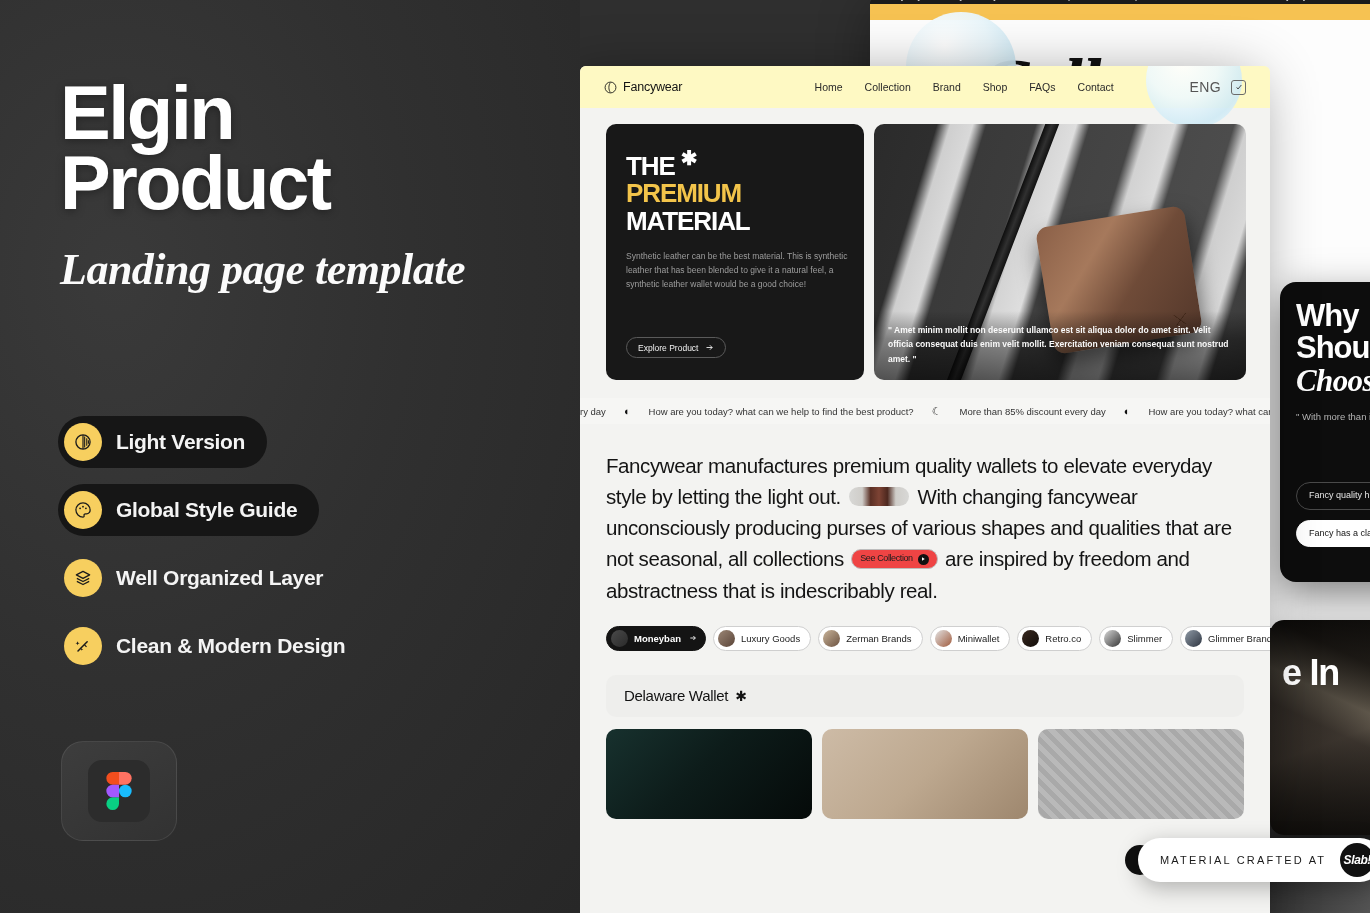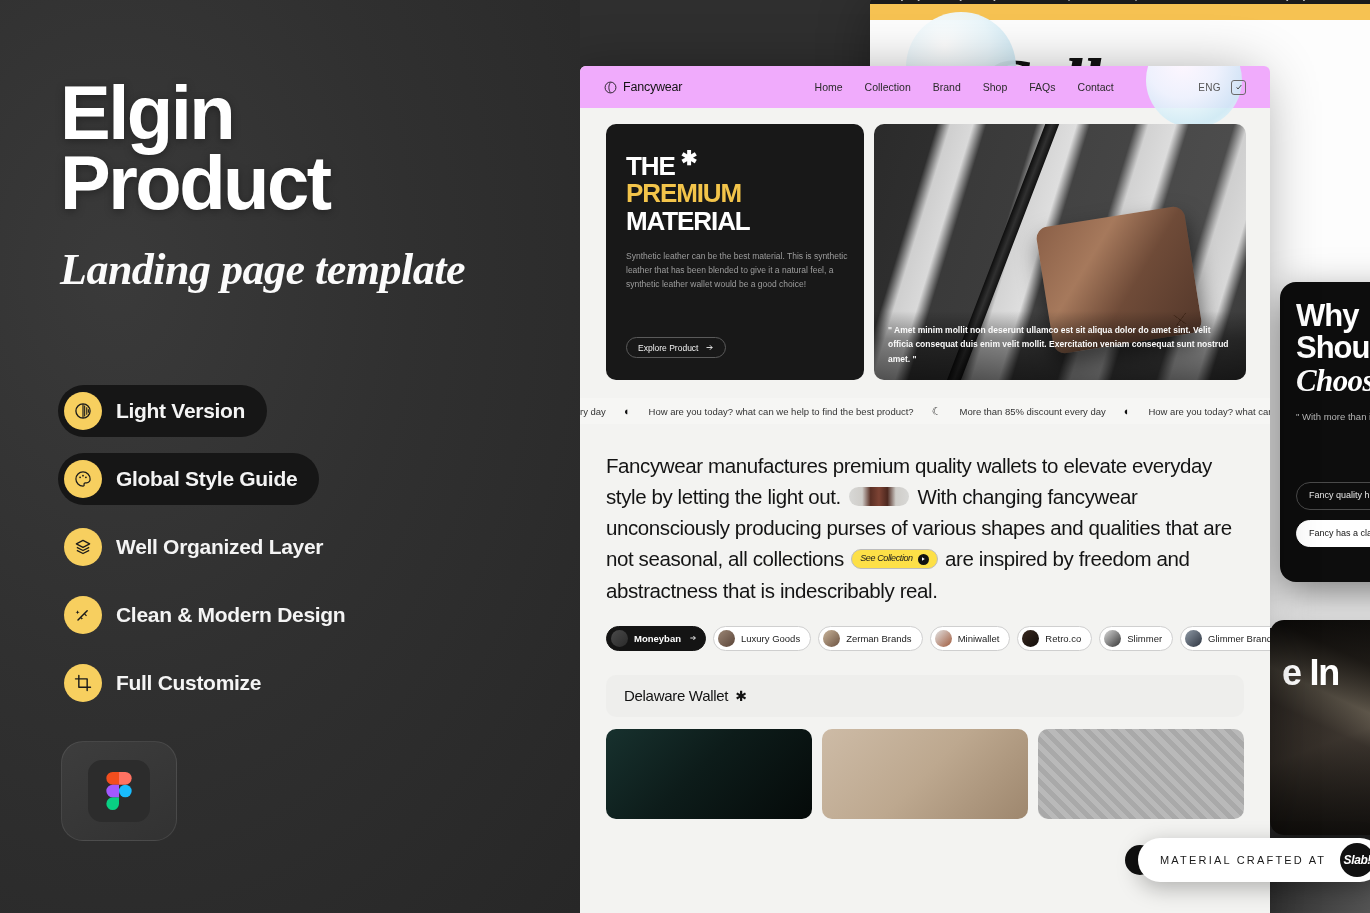--- a/index.html
+++ b/index.html
@@ -24,21 +24,21 @@
     color: #ffffff; letter-spacing: -2.5px;
     text-shadow: 0 2px 8px rgba(0,0,0,0.35);
   }
   .hero-sub {
     margin-top: 26px;
     font-family: "Liberation Serif", serif;
     font-style: italic; font-weight: 700;
     font-size: 44px; color: #fbfbfb; letter-spacing: -0.5px;
   }
 
-  .feature-list { position: absolute; left: 58px; top: 385px; width: 460px; }
+  .feature-list { position: absolute; left: 58px; top: 416px; width: 460px; }
   .feature-row {
     display: flex; align-items: center; gap: 14px;
     height: 52px; margin-bottom: 16px;
     border-radius: 30px; padding-left: 6px; padding-right: 22px;
     width: fit-content;
   }
   .feature-row.pill { background: #161616; }
   .fi {
     width: 38px; height: 38px; border-radius: 50%;
     background: #f7cf5f; display: flex; align-items: center; justify-content: center;
@@ -125,29 +125,29 @@
     background: linear-gradient(120deg,#2b2b2b 0%,#555 40%,#2a2a2a 100%);
   }
 
   
   .mockup {
     position: absolute; left: 580px; top: 66px; width: 690px; height: 860px;
     background: #f3f3f1; border-radius: 6px; overflow: hidden;
     box-shadow: -14px 14px 60px rgba(0,0,0,0.45);
   }
   .navbar {
-    height: 42px; background: #f0abfc; display: flex; align-items: center;
+    height: 42px; background: #fef9c3; display: flex; align-items: center;
     padding: 12px 24px; position: relative;
   }
   .brand { display: flex; align-items: center; gap: 6px; }
   .brand-name { font-size: 12.5px; color: #141414; letter-spacing: -0.2px; }
   .nav-links { display: flex; gap: 22px; margin-left: auto; margin-right: auto; }
   .nav-link { font-size: 10.5px; color: #2a2a2a; }
   .nav-right { position: absolute; right: 24px; display: flex; align-items: center; gap: 10px; }
-  .lang { font-size: 10px; color: #555; letter-spacing: 0.4px; text-align: right; }
+  .lang { font-size: 14px; color: #555; letter-spacing: 0.4px; text-align: right; }
   .cart-box { width: 15px; height: 15px; border: 1.2px solid #6a6a6a; border-radius: 3px;
     display:flex;align-items:center;justify-content:center; }
 
   .nav-orb {
     position: absolute; right: 28px; top: -34px; width: 96px; height: 96px; border-radius: 50%;
     background: radial-gradient(circle at 38% 32%, #ffffff 0%, #eef9fd 40%, #cfeaf5 72%, #f2fafd 100%);
     opacity: 0.9; pointer-events: none;
   }
 
   .hero-wrap { padding: 10px 26px 0 26px; position: relative; }
@@ -223,23 +223,23 @@
   }
   .marquee .mi { display: inline-flex; align-items: center; gap: 10px; }
   .marquee .dot { color: #111; font-size: 11px; }
 
   .intro {
     padding: 26px 26px 0 26px;
     font-size: 20.5px; line-height: 1.52; color: #141414; letter-spacing: -0.4px;
   }
   .inline-chip {
     display: inline-flex; align-items: center; gap: 5px; vertical-align: middle;
-    border: 1px solid #bdbdbd; border-radius: 14px; background: #fde047;
+    border: 1px solid #bdbdbd; border-radius: 14px; background: #ef4444;
     padding: 2px 8px; font-size: 9px; color: #1d1d1d; margin: 0 2px;
-    position: relative; top: -2px; font-style: italic;
+    position: relative; top: -2px;
   }
   .inline-chip .cdot { width: 11px; height: 11px; border-radius: 50%; background: #111;
     display:flex;align-items:center;justify-content:center; }
   .inline-wallet {
     display: inline-block; vertical-align: middle; width: 60px; height: 19px;
     border-radius: 10px; margin: 0 3px; position: relative; top: -2px;
     background: linear-gradient(90deg,#d8d8d6 0%,#cfcdc9 22%,#5a2f24 36%,#7d4334 50%,#4d281f 64%,#cfcdc9 78%,#d8d8d6 100%);
   }
 
   .chips-row { display: flex; gap: 7px; padding: 20px 26px 0 26px; flex-wrap: nowrap; }
@@ -493,29 +493,20 @@
           <svg width="20" height="20" viewBox="0 0 24 24">
             <path d="M6 18L17 7" stroke="#1b1b1b" stroke-width="1.8" stroke-linecap="round"></path>
             <path d="M13.6 10.4l2.6 2.6" stroke="#1b1b1b" stroke-width="1.5"></path>
             <path d="M5.5 6.2l.7 1.8 1.8.7-1.8.7-.7 1.8-.7-1.8L3 8.7l1.8-.7z" fill="#1b1b1b"></path>
             <path d="M10.5 14.2l.5 1.3 1.3.5-1.3.5-.5 1.3-.5-1.3-1.3-.5 1.3-.5z" fill="#1b1b1b"></path>
           </svg>
         </span>
         <span class="feature-label">Clean &amp; Modern Design</span>
       </div>
 
-      <div class="feature-row">
-        <span class="fi">
-          <svg width="20" height="20" viewBox="0 0 24 24">
-            <path d="M7 3v14h14" fill="none" stroke="#1b1b1b" stroke-width="1.7" stroke-linecap="round" stroke-linejoin="round"></path>
-            <path d="M3 7h14v14" fill="none" stroke="#1b1b1b" stroke-width="1.7" stroke-linecap="round" stroke-linejoin="round"></path>
-          </svg>
-        </span>
-        <span class="feature-label">Full Customize</span>
-      </div>
     </div>
 
     <div class="figma-badge">
       <div class="figma-inner">
         <svg width="26" height="38" viewBox="0 0 38 57">
           <path d="M19 28.5a9.5 9.5 0 119.5 9.5A9.5 9.5 0 0119 28.5z" fill="#19bcfe"></path>
           <path d="M0 47.5A9.5 9.5 0 019.5 38H19v9.5a9.5 9.5 0 01-19 0z" fill="#09cf83"></path>
           <path d="M19 0h9.5a9.5 9.5 0 010 19H19z" fill="#ff7262"></path>
           <path d="M0 9.5A9.5 9.5 0 019.5 0H19v19H9.5A9.5 9.5 0 010 9.5z" fill="#f24e1e"></path>
           <path d="M0 28.5A9.5 9.5 0 019.5 19H19v19H9.5A9.5 9.5 0 010 28.5z" fill="#a259ff"></path>

